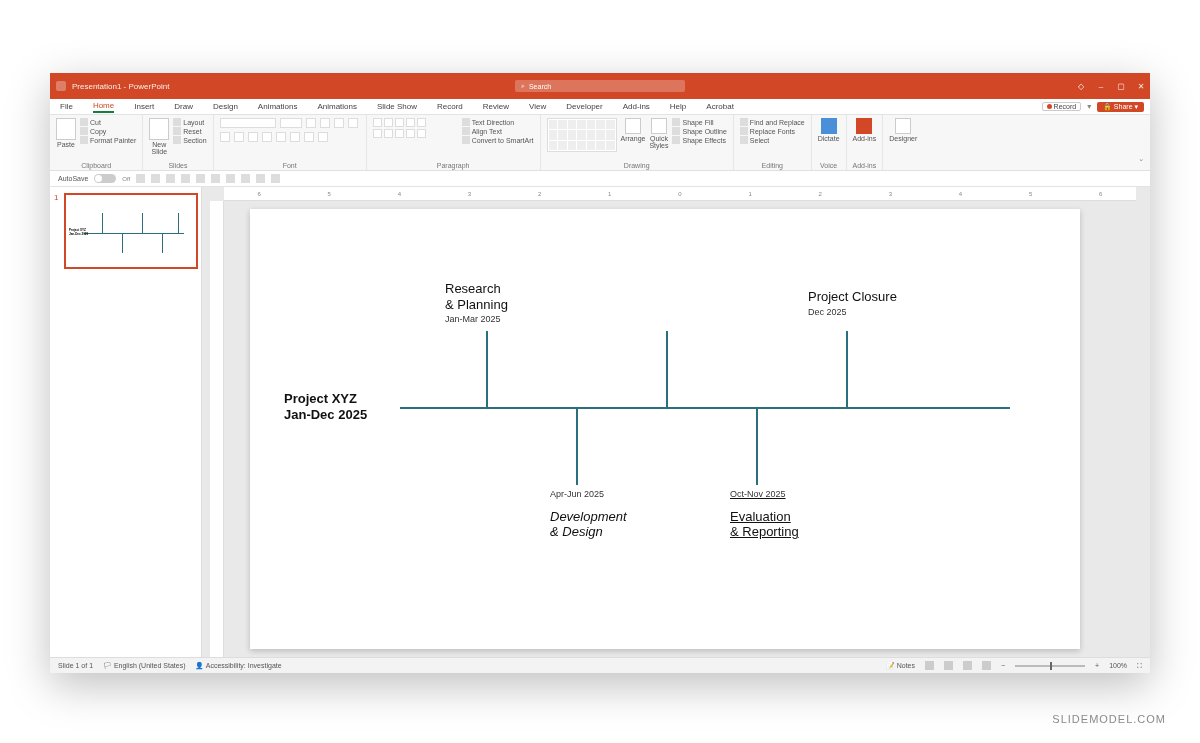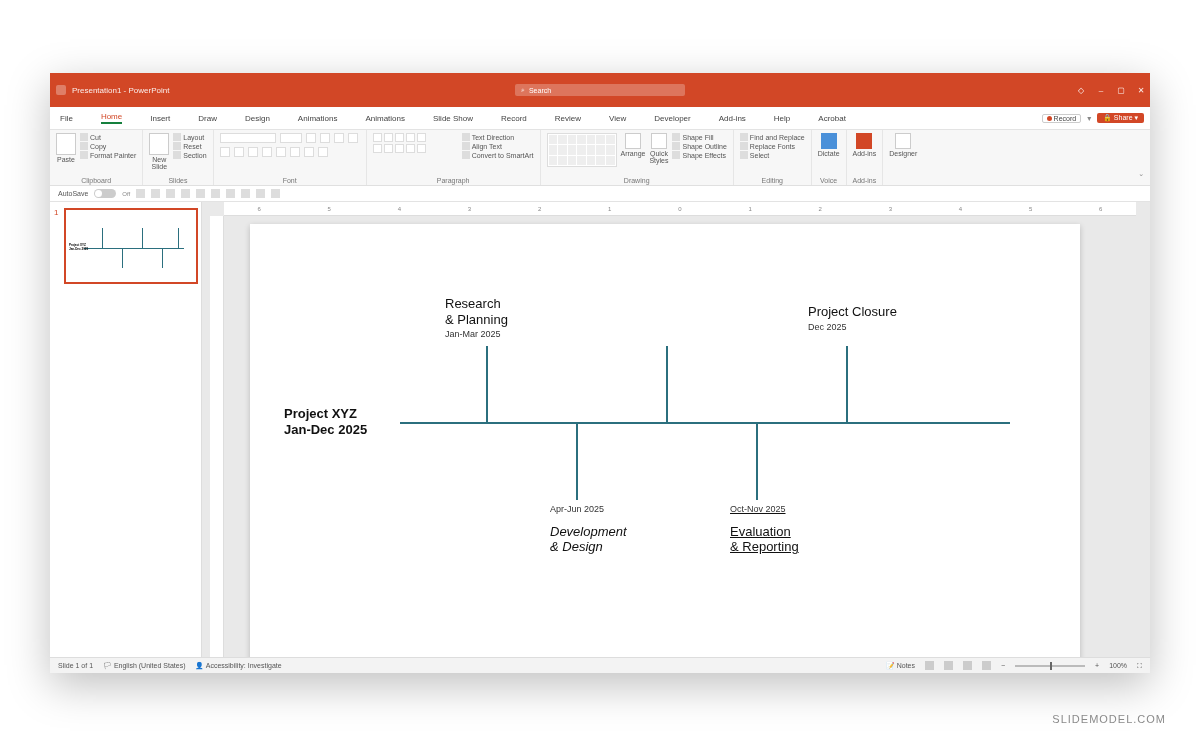--- a/index.html
+++ b/index.html
@@ -2,30 +2,30 @@
 <html><head>
 <meta charset="utf-8">
 <style>
 * { margin: 0; padding: 0; box-sizing: border-box; font-family: "Segoe UI", Arial, sans-serif; }
 body { background: #fff; width: 1200px; height: 743px; position: relative; overflow: hidden; }
 
 
 .app-shell { position: absolute; left: 50px; top: 73px; width: 1100px; height: 600px; box-shadow: 0 12px 40px rgba(0,0,0,0.25); background: #fff; display: flex; flex-direction: column; }
 
 
-.titlebar { height: 34px; background: #d24726; color: #fff; display: flex; align-items: center; font-size: 8px; position: relative; }
+.titlebar { height: 26px; background: #d24726; color: #fff; display: flex; align-items: center; font-size: 8px; position: relative; }
 .titlebar .left { display: flex; align-items: center; gap: 6px; padding-left: 6px; }
 .titlebar .ppt-icon { width: 10px; height: 10px; background: rgba(255,255,255,.3); border-radius: 2px; }
 .titlebar .title-text { opacity: .9; }
 .titlebar .search { position: absolute; left: 50%; transform: translateX(-50%); width: 170px; height: 12px; background: rgba(255,255,255,.25); border-radius: 2px; display: flex; align-items: center; padding: 0 6px; font-size: 7px; }
 .titlebar .winctrls { position: absolute; right: 4px; display: flex; gap: 10px; }
 .titlebar .winctrls span { width: 10px; text-align: center; cursor: default; font-size: 8px; opacity: .9; }
 
 
-.menutabs { height: 23px; background: #fff; border-bottom: 1px solid #e3e3e3; display: flex; align-items: center; gap: 28px; padding: 0 10px; font-size: 8px; color: #444; position: relative; }
+.menutabs { height: 16px; background: #fff; border-bottom: 1px solid #e3e3e3; display: flex; align-items: center; gap: 20px; padding: 0 10px; font-size: 8px; color: #444; position: relative; }
 .menutabs .tab { cursor: default; }
 .menutabs .tab.active { color: #d24726; border-bottom: 2px solid #15803d; padding-bottom: 1px; }
 .menutabs .right { position: absolute; right: 6px; display: flex; gap: 6px; align-items: center; }
 .menutabs .record { border: 1px solid #ccc; border-radius: 2px; padding: 0 4px; font-size: 7px; display: flex; align-items: center; gap: 2px; }
 .menutabs .record::before { content: ""; width: 5px; height: 5px; background: #d24726; border-radius: 50%; }
 .menutabs .share { background: #d24726; color: #fff; border-radius: 2px; padding: 1px 6px; font-size: 7px; }
 
 
 .ribbon { height: 56px; background: #f7f7f7; border-bottom: 1px solid #e0e0e0; display: flex; font-size: 7px; color: #555; }
 .rgroup { border-right: 1px solid #e6e6e6; padding: 3px 6px 1px 6px; display: flex; flex-direction: column; justify-content: space-between; }

